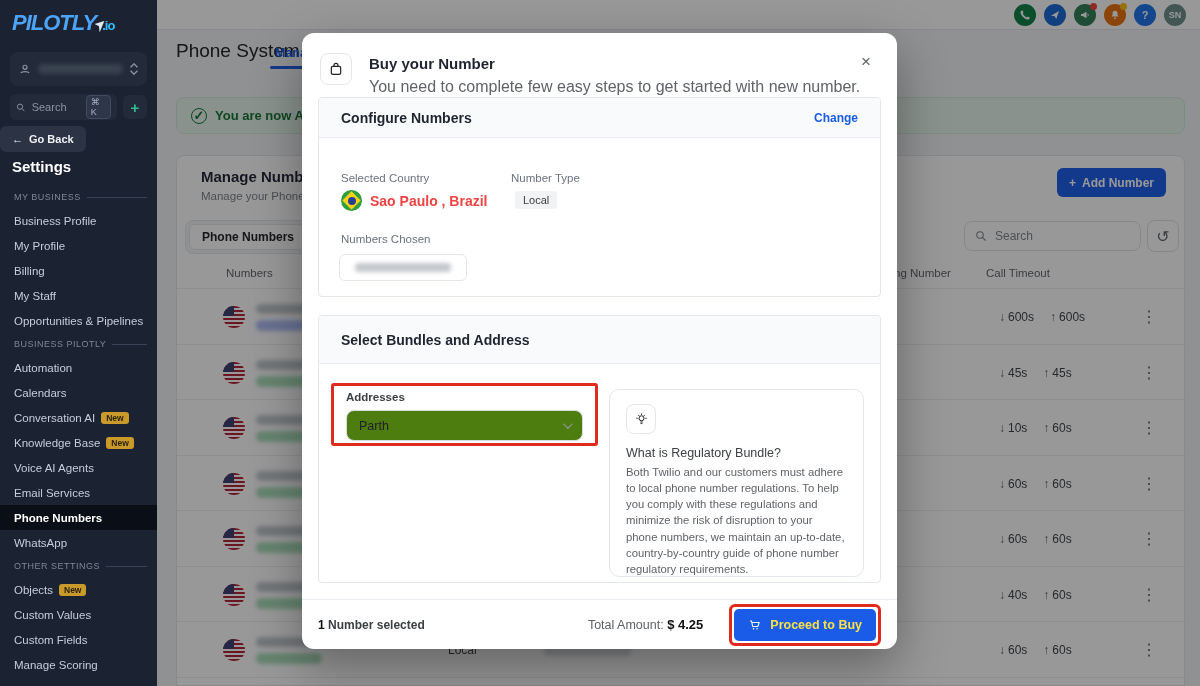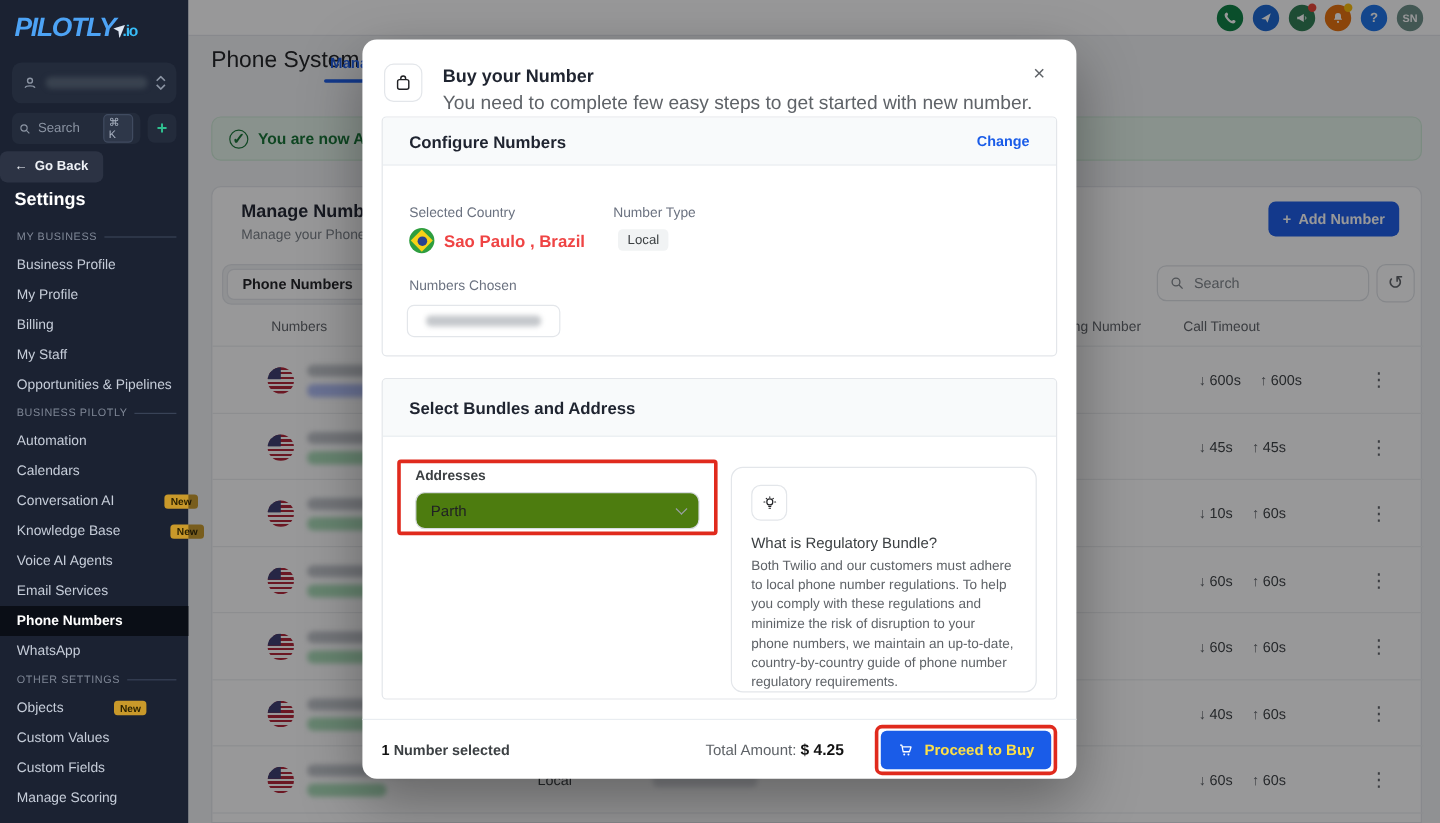--- a/index.html
+++ b/index.html
@@ -19,21 +19,21 @@
   .sbox input::placeholder{color:#8b94a3;}
   .kbd{font-size:9px;background:#2e3749;border:1px solid #404b60;border-radius:4px;padding:1px 4px;color:#aab3c2;}
   .addmini{width:24px;height:24px;border-radius:6px;background:#232b3b;color:#2fbf8f;font-size:15px;font-weight:bold;display:flex;align-items:center;justify-content:center;cursor:pointer;}
   .goback{position:absolute;left:0;top:126px;height:26px;background:#2c3344;color:#eef1f6;border:0;border-radius:6px;font-size:11px;font-weight:bold;padding:0 12px;display:flex;align-items:center;gap:6px;cursor:pointer;}
   .settings-h{position:absolute;left:12px;top:158px;font-size:15px;font-weight:bold;color:#fff;margin:0;}
   .nav{position:absolute;left:0;top:186px;width:157px;}
   .nav-section{height:22px;display:flex;align-items:center;gap:6px;padding-left:14px;font-size:9px;letter-spacing:.5px;color:#7f8796;}
   .nav-section .line{flex:1;height:1px;background:#394357;margin-right:10px;}
   .nav-item{height:25px;display:flex;align-items:center;gap:6px;padding-left:14px;font-size:11.5px;color:#c6cdd9;cursor:pointer;white-space:nowrap;}
   .nav-item.active{background:#0a0e16;color:#fff;font-weight:bold;}
-  .badge-new{background:#c9992a;color:#2d2300;font-size:8.5px;font-weight:bold;border-radius:3px;padding:1px 5px;margin-left:36px;}
+  .badge-new{background:#c9992a;color:#2d2300;font-size:8.5px;font-weight:bold;border-radius:3px;padding:1px 5px;}
 
   
   .main{position:absolute;left:157px;top:0;width:1043px;height:686px;background:#f1f3f4;}
   .topbar{position:absolute;left:0;top:0;width:1043px;height:30px;background:#fff;border-bottom:1px solid #e3e6ea;display:flex;align-items:center;justify-content:flex-end;gap:8px;padding-right:14px;}
   .cic{width:22px;height:22px;border-radius:50%;display:flex;align-items:center;justify-content:center;color:#fff;font-size:11px;font-weight:bold;position:relative;cursor:pointer;}
   .dot{position:absolute;right:-1px;top:-1px;width:7px;height:7px;border-radius:50%;}
   .page-title{position:absolute;left:19px;top:40px;font-size:19px;color:#202124;}
   .ptab{position:absolute;left:118px;top:46px;font-size:12.5px;font-weight:bold;color:#1a5ce8;cursor:pointer;}
   .ptab-underline{position:absolute;left:113px;top:66px;width:34px;height:3px;background:#1a5ce8;border-radius:2px;}
   .banner{position:absolute;left:19px;top:97px;width:1009px;height:37px;background:#e6f4ea;border:1px solid #ceead6;border-radius:8px;display:flex;align-items:center;gap:8px;padding:0 14px;}

